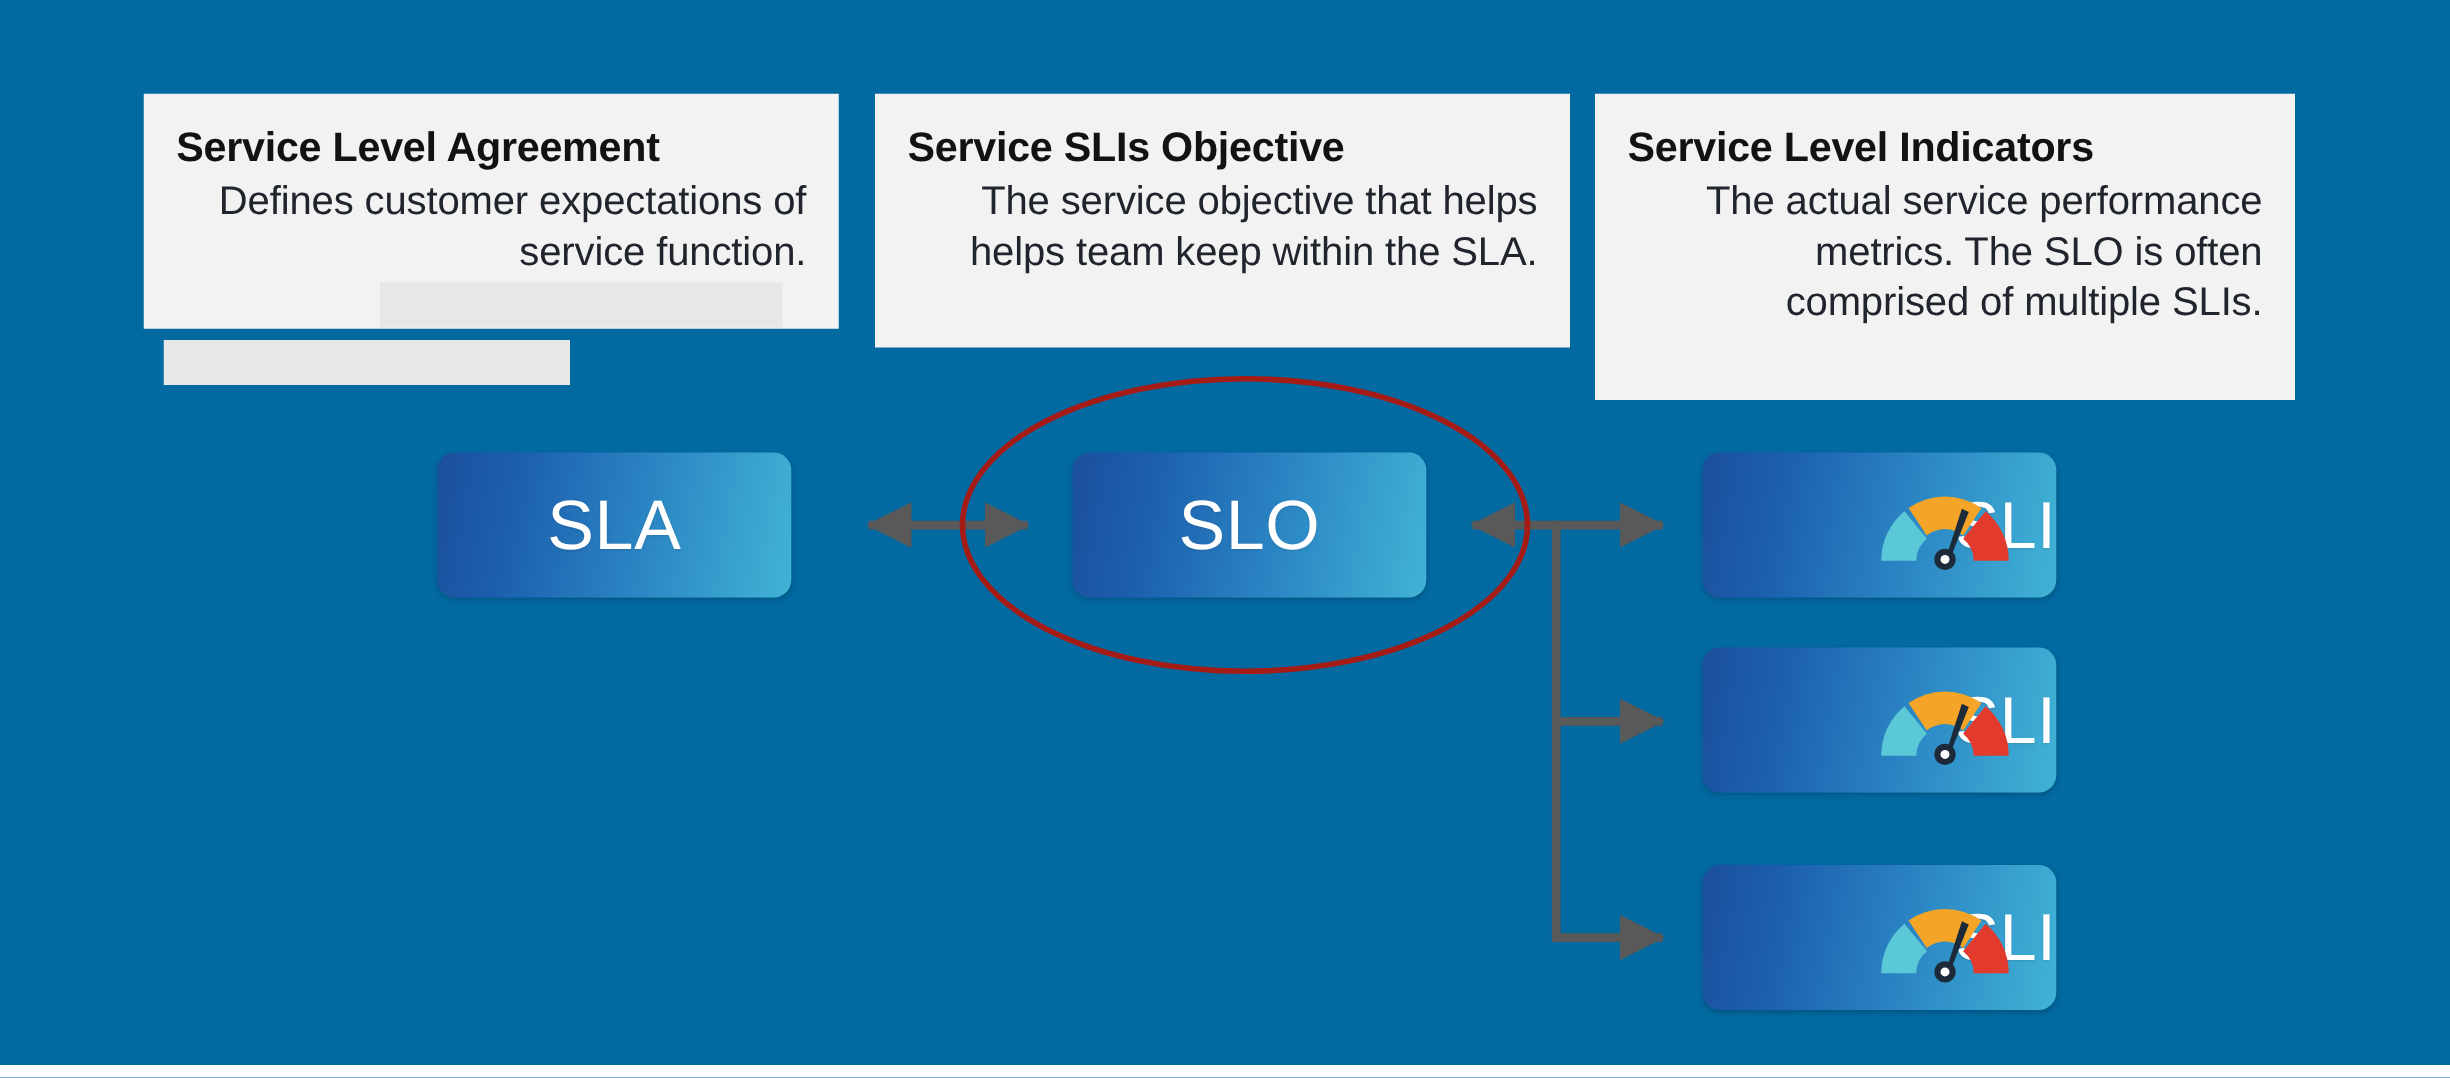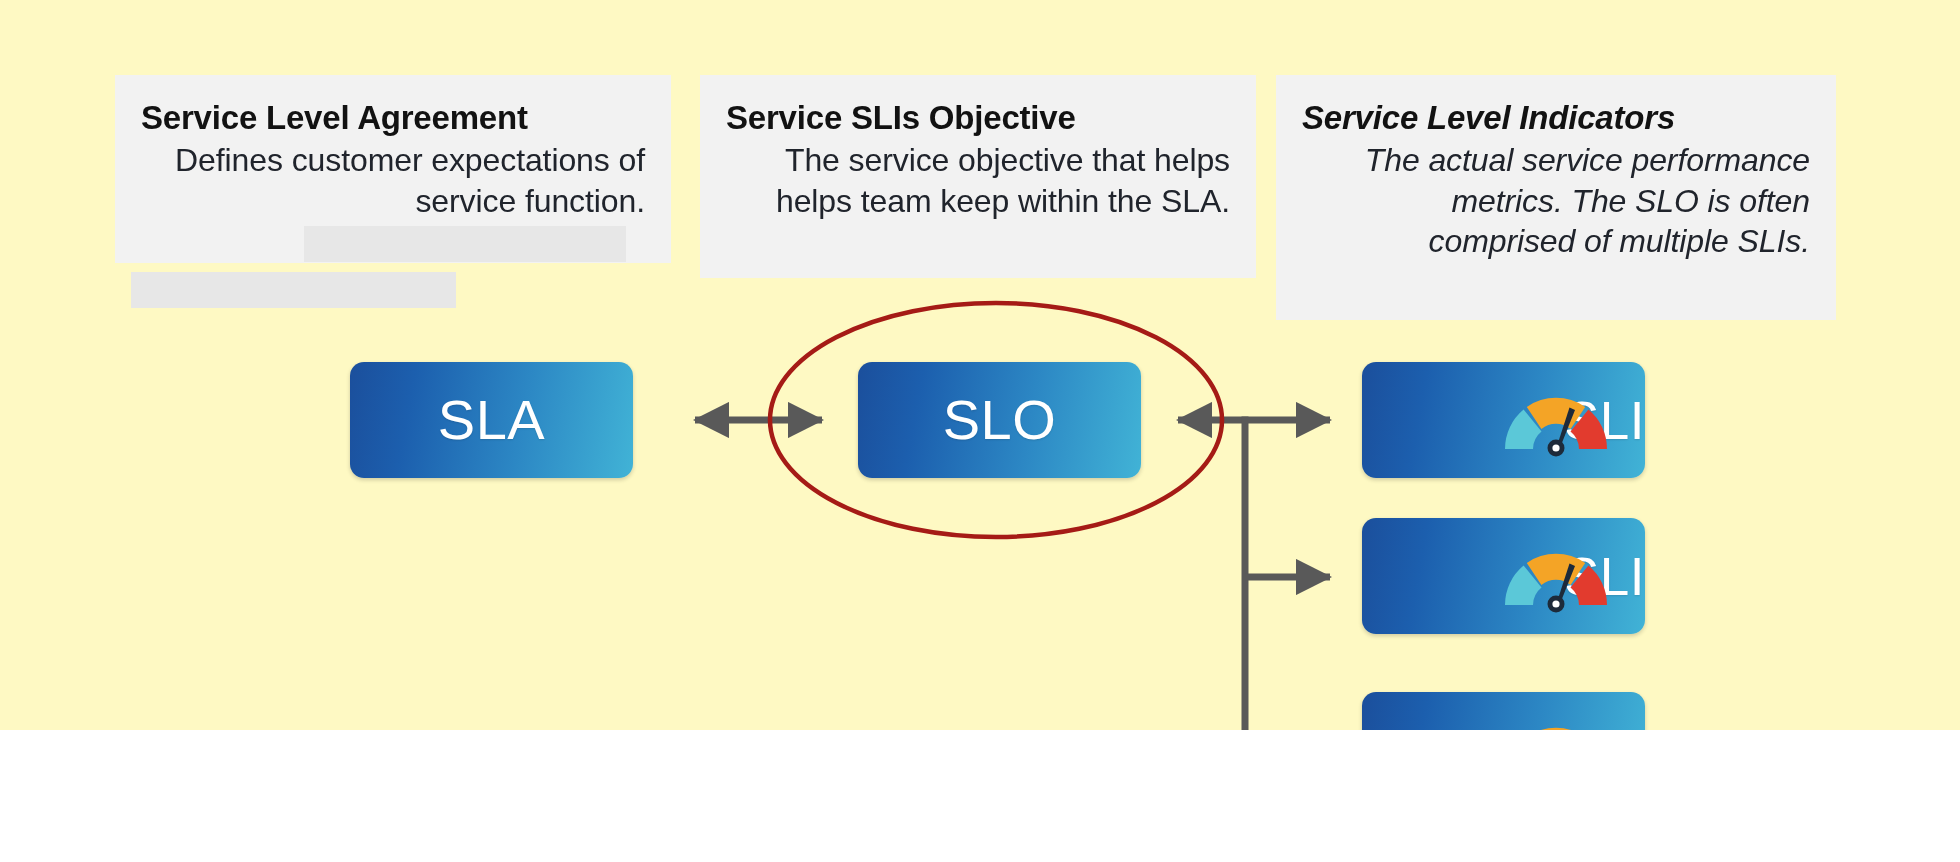--- a/index.html
+++ b/index.html
@@ -6,22 +6,22 @@
     margin: 0;
     padding: 0;
     background: #ffffff;
   }
   body {
     font-family: "Liberation Sans", sans-serif;
   }
   #stage {
     position: relative;
     width: 1960px;
-    height: 730px;
-    background: #fef9c3;
+    height: 852px;
+    background: #0369a1;
     overflow: hidden;
   }
 
   
   .card {
     position: absolute;
     background: #f2f2f2;
     box-sizing: border-box;
     padding: 22px 26px 18px 26px;
     line-height: 1.27;
@@ -96,21 +96,21 @@
     <span class="card-body">Defines customer expectations of service function.</span>
   </div>
   <div class="redaction" style="left:304px; top:226px; width:322px; height:36px;"></div>
   <div class="redaction" style="left:131px; top:272px; width:325px; height:36px;"></div>
 
   <div class="card" style="left:700px; top:75px; width:556px; height:203px;">
     <span class="card-title">Service SLIs Objective</span>
     <span class="card-body">The service objective that helps helps team keep within the SLA.</span>
   </div>
 
-  <div class="card" style="left:1276px; top:75px; width:560px; height:245px;font-style:italic;">
+  <div class="card" style="left:1276px; top:75px; width:560px; height:245px;">
     <span class="card-title">Service Level Indicators</span>
     <span class="card-body">The actual service performance metrics. The SLO is often comprised of multiple SLIs.</span>
   </div>
 
   <svg id="wires" viewBox="0 0 1960 862">
     <defs>
       <marker id="arrowR" viewBox="0 0 10 10" refX="9.4" refY="5" markerWidth="5.2" markerHeight="5.2" orient="auto-start-reverse">
         <path d="M 0 0 L 10 5 L 0 10 z" fill="#595959"></path>
       </marker>
       <marker id="arrowL" viewBox="0 0 10 10" refX="9.4" refY="5" markerWidth="5.2" markerHeight="5.2" orient="auto-start-reverse">

